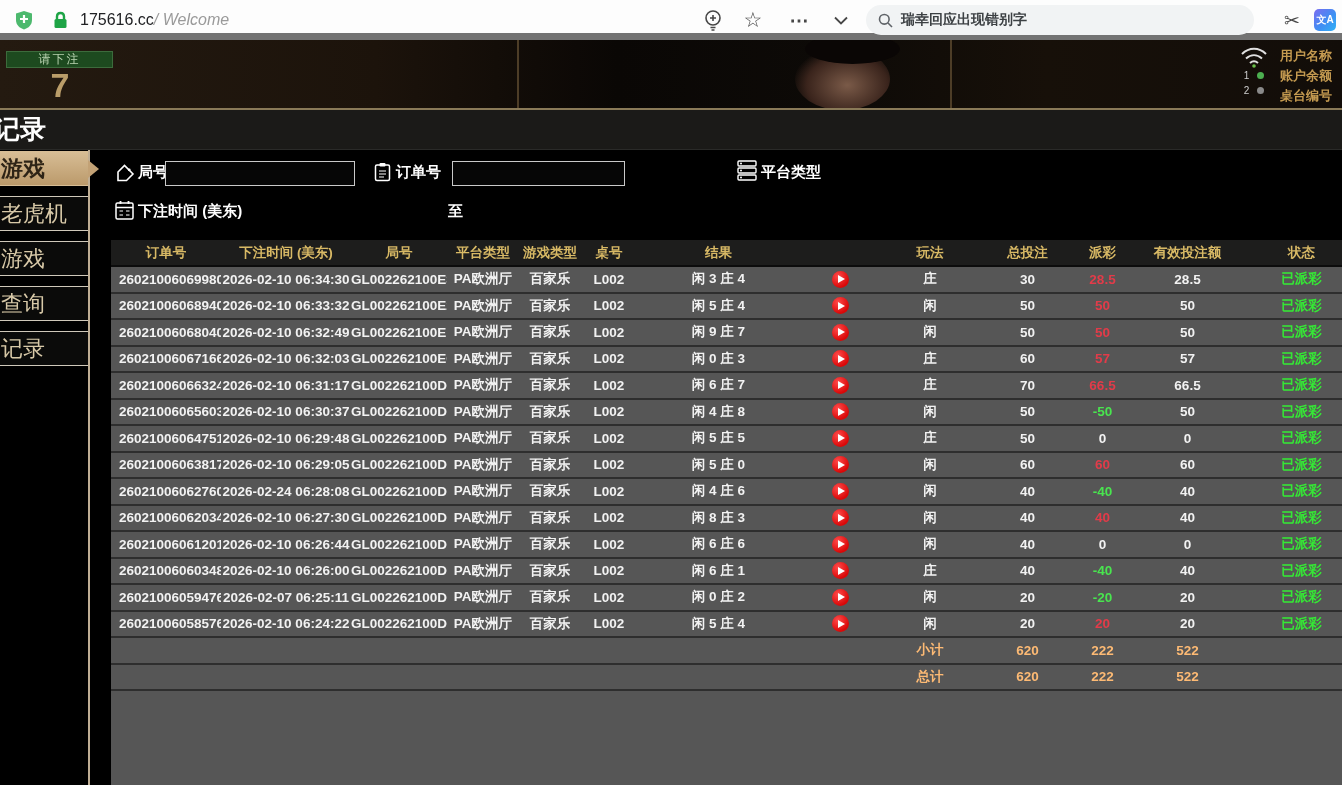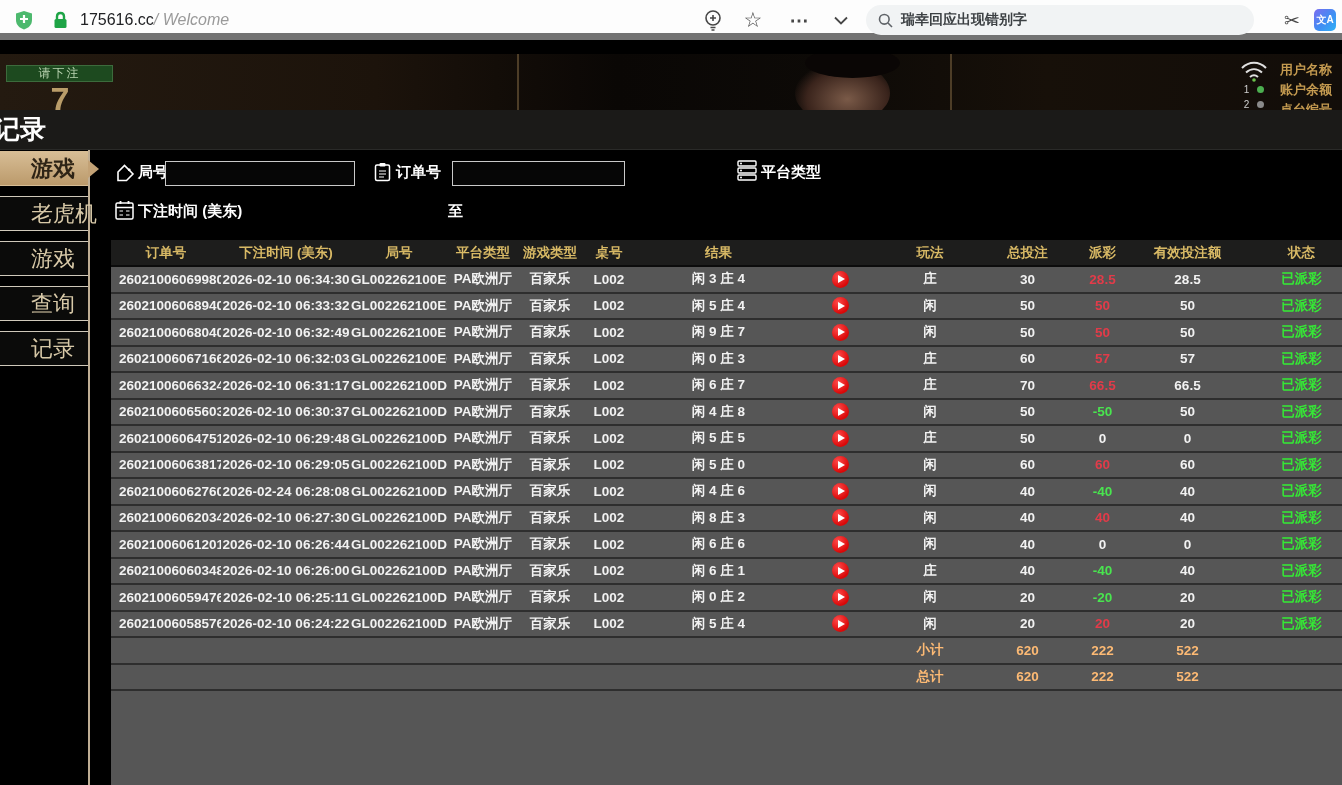--- a/index.html
+++ b/index.html
@@ -17,21 +17,21 @@
   .search-pill { position:absolute; left:866px; top:5px; width:388px; height:30px;
     background:#f1f3f4; border-radius:15px; display:flex; align-items:center; padding:0 12px;font-weight:bold; }
   .search-pill span { font-size:14px; color:#3c4043; margin-left:8px; }
   .translate-badge { width:22px; height:22px; border-radius:5px;
     background:linear-gradient(135deg,#7b6cf0 0%,#3f8ef3 55%,#2fb1f5 100%);
     color:#fff; font-size:10px; font-weight:bold; display:flex; align-items:center; justify-content:center; }
 
   
   .video-strip { position:absolute; left:0; top:40px; width:1342px; height:70px;
     background:linear-gradient(90deg,#241a10 0%,#1c130b 28%,#0a0705 46%,#0d0a07 62%,#171009 78%,#120d09 100%);
-    border-bottom:2px solid #8a7a58; overflow:hidden;margin-top:14px; }
+    border-bottom:2px solid #8a7a58; overflow:hidden; }
   .door-line { position:absolute; top:0; width:2px; height:70px; background:#5c4a30; opacity:.8; }
   .dealer-blob { position:absolute; left:795px; top:8px; width:95px; height:62px;
     background:radial-gradient(ellipse at 55% 60%, #7a5a48 0%, #3a241c 55%, transparent 75%); border-radius:50%; }
   .hair-blob { position:absolute; left:805px; top:-6px; width:95px; height:30px; background:#0a0605; border-radius:50%; }
   .bet-status-box { position:absolute; left:6px; top:11px; width:107px; height:17px;
     background:#1d4a1f; border:1px solid #3c6b3c; display:flex; align-items:center; justify-content:center; }
   .bet-status-box span { font-size:12px; color:#b9d3b0; letter-spacing:2px; }
   .countdown { position:absolute; left:14px; top:26px; width:92px; text-align:center;
     font-size:34px; font-weight:bold; color:#ba9d69; }
   .wifi-wrap { position:absolute; left:1236px; top:6px; width:36px; text-align:center; }
@@ -45,21 +45,21 @@
   
   .title-bar { position:absolute; left:0; top:110px; width:1342px; height:40px;
     background:#1b1a18; border-bottom:1px solid #2a2a28; display:flex; align-items:center; }
   .page-title { color:#fff; font-size:26px; font-weight:bold; margin-left:-6px; white-space:nowrap; }
 
   
   .side-divider { position:absolute; left:88px; top:150px; width:2px; height:635px; background:#bfae94; }
   .sidebar { position:absolute; left:0; top:151px; width:88px; }
   .side-item { width:88px; height:35px; margin-bottom:10px; background:#0b0b0a;
     border-top:1px solid #cfc8ba; border-bottom:1px solid #cfc8ba;
-    display:flex; align-items:center; position:relative; cursor:pointer;padding-left:30px; }
+    display:flex; align-items:center; position:relative; cursor:pointer; }
   .side-label { font-size:22px; color:#d8c9a8; white-space:nowrap; margin-left:1px; }
   .side-item.active { background:linear-gradient(#d7bd95,#bb9a6b); border-color:#d7bd95; }
   .side-item.active .side-label { color:#2e2416; font-weight:bold; }
   .side-item.active::after { content:""; position:absolute; right:-11px; top:50%; margin-top:-9px;
     border-top:9px solid transparent; border-bottom:9px solid transparent; border-left:11px solid #c3a276; }
 
   
   .filters { position:absolute; left:0; top:150px; width:1342px; height:90px; }
   .flabel { font-size:15px; font-weight:bold; color:#fff; white-space:nowrap; }
   .txt-input { position:absolute; height:25px; background:#060606; border:1px solid #c9c9c9;
@@ -549,21 +549,21 @@
     </td>
     <td>庄</td>
     <td>40</td>
     <td class="c-green">-40</td>
     <td>40</td>
     <td class="c-status">已派彩</td>
   </tr>
 
   <tr>
     <td class="c-order">260210060594763</td>
-    <td>2026-02-10 06:25:11</td>
+    <td>2026-02-07 06:25:11</td>
     <td>GL002262100DR</td>
     <td>PA欧洲厅</td>
     <td>百家乐</td>
     <td>L002</td>
     <td>闲 0 庄 2</td>
     <td>
       <span class="play-btn">
               <span class="play-tri"></span>
             </span>
     </td>

